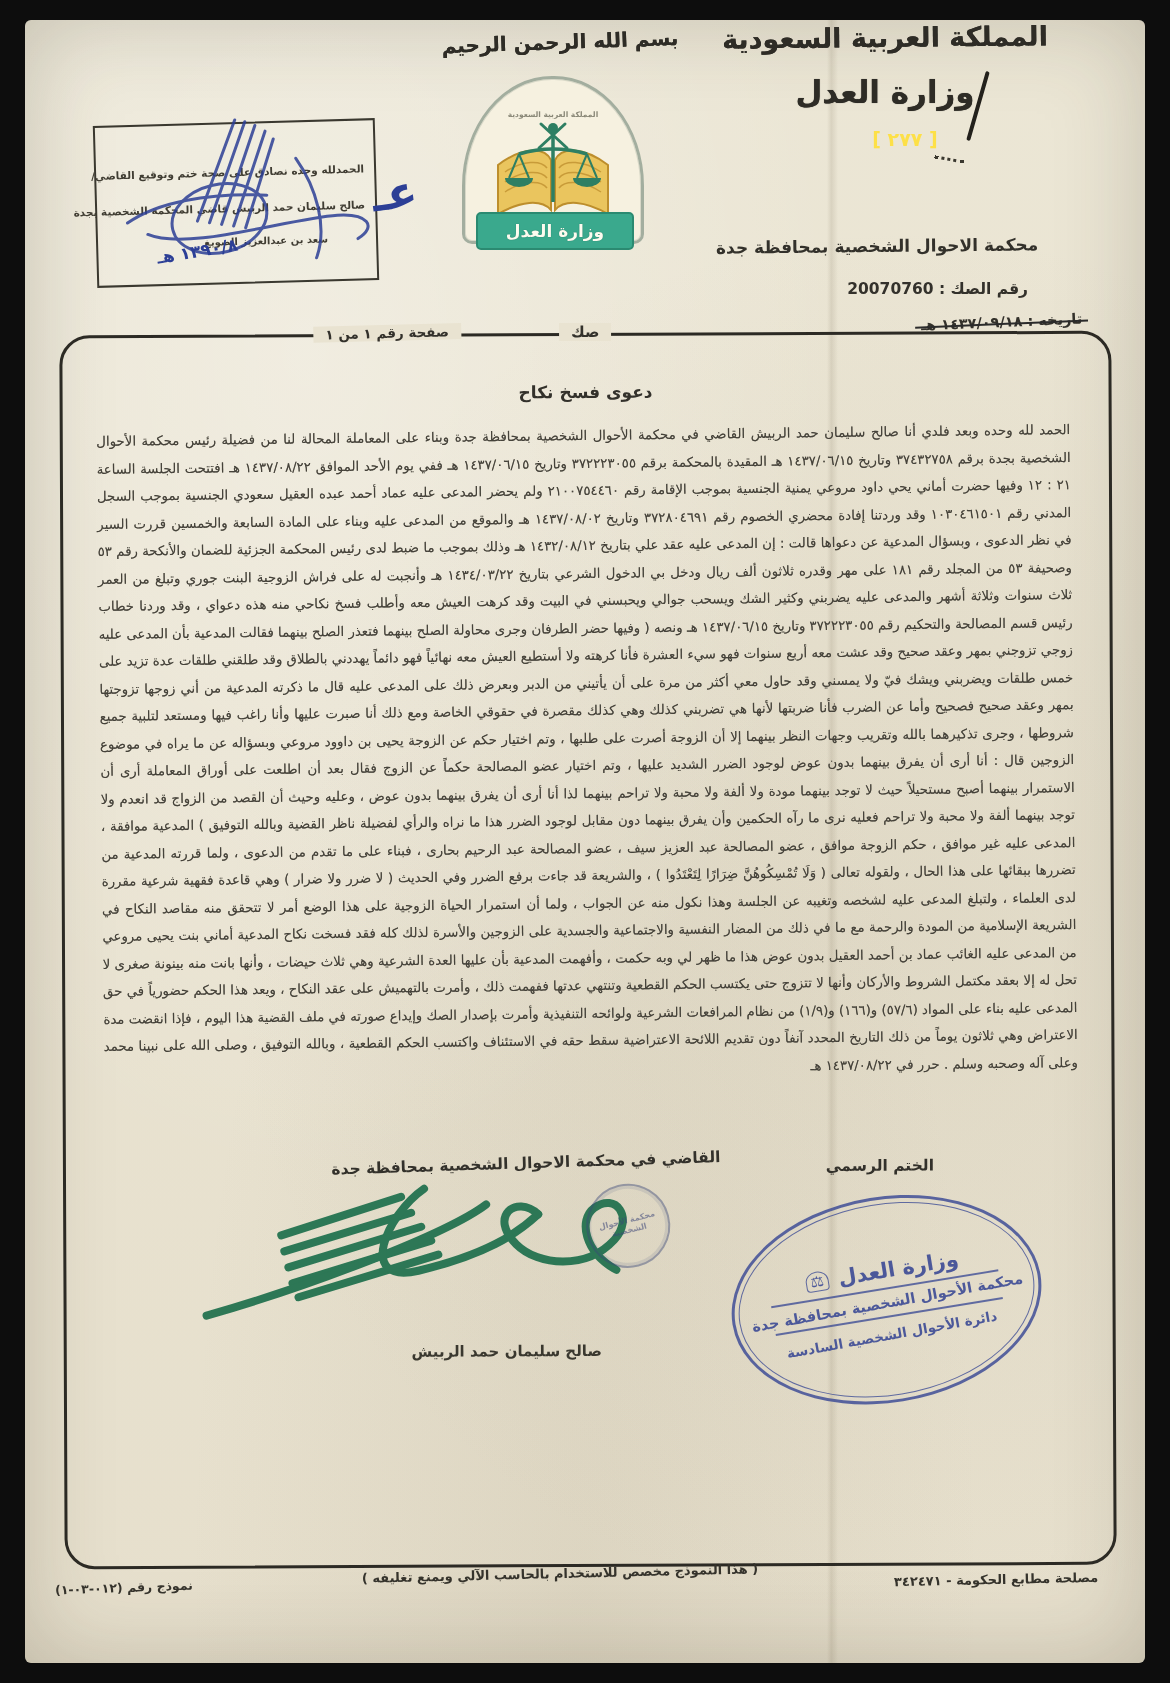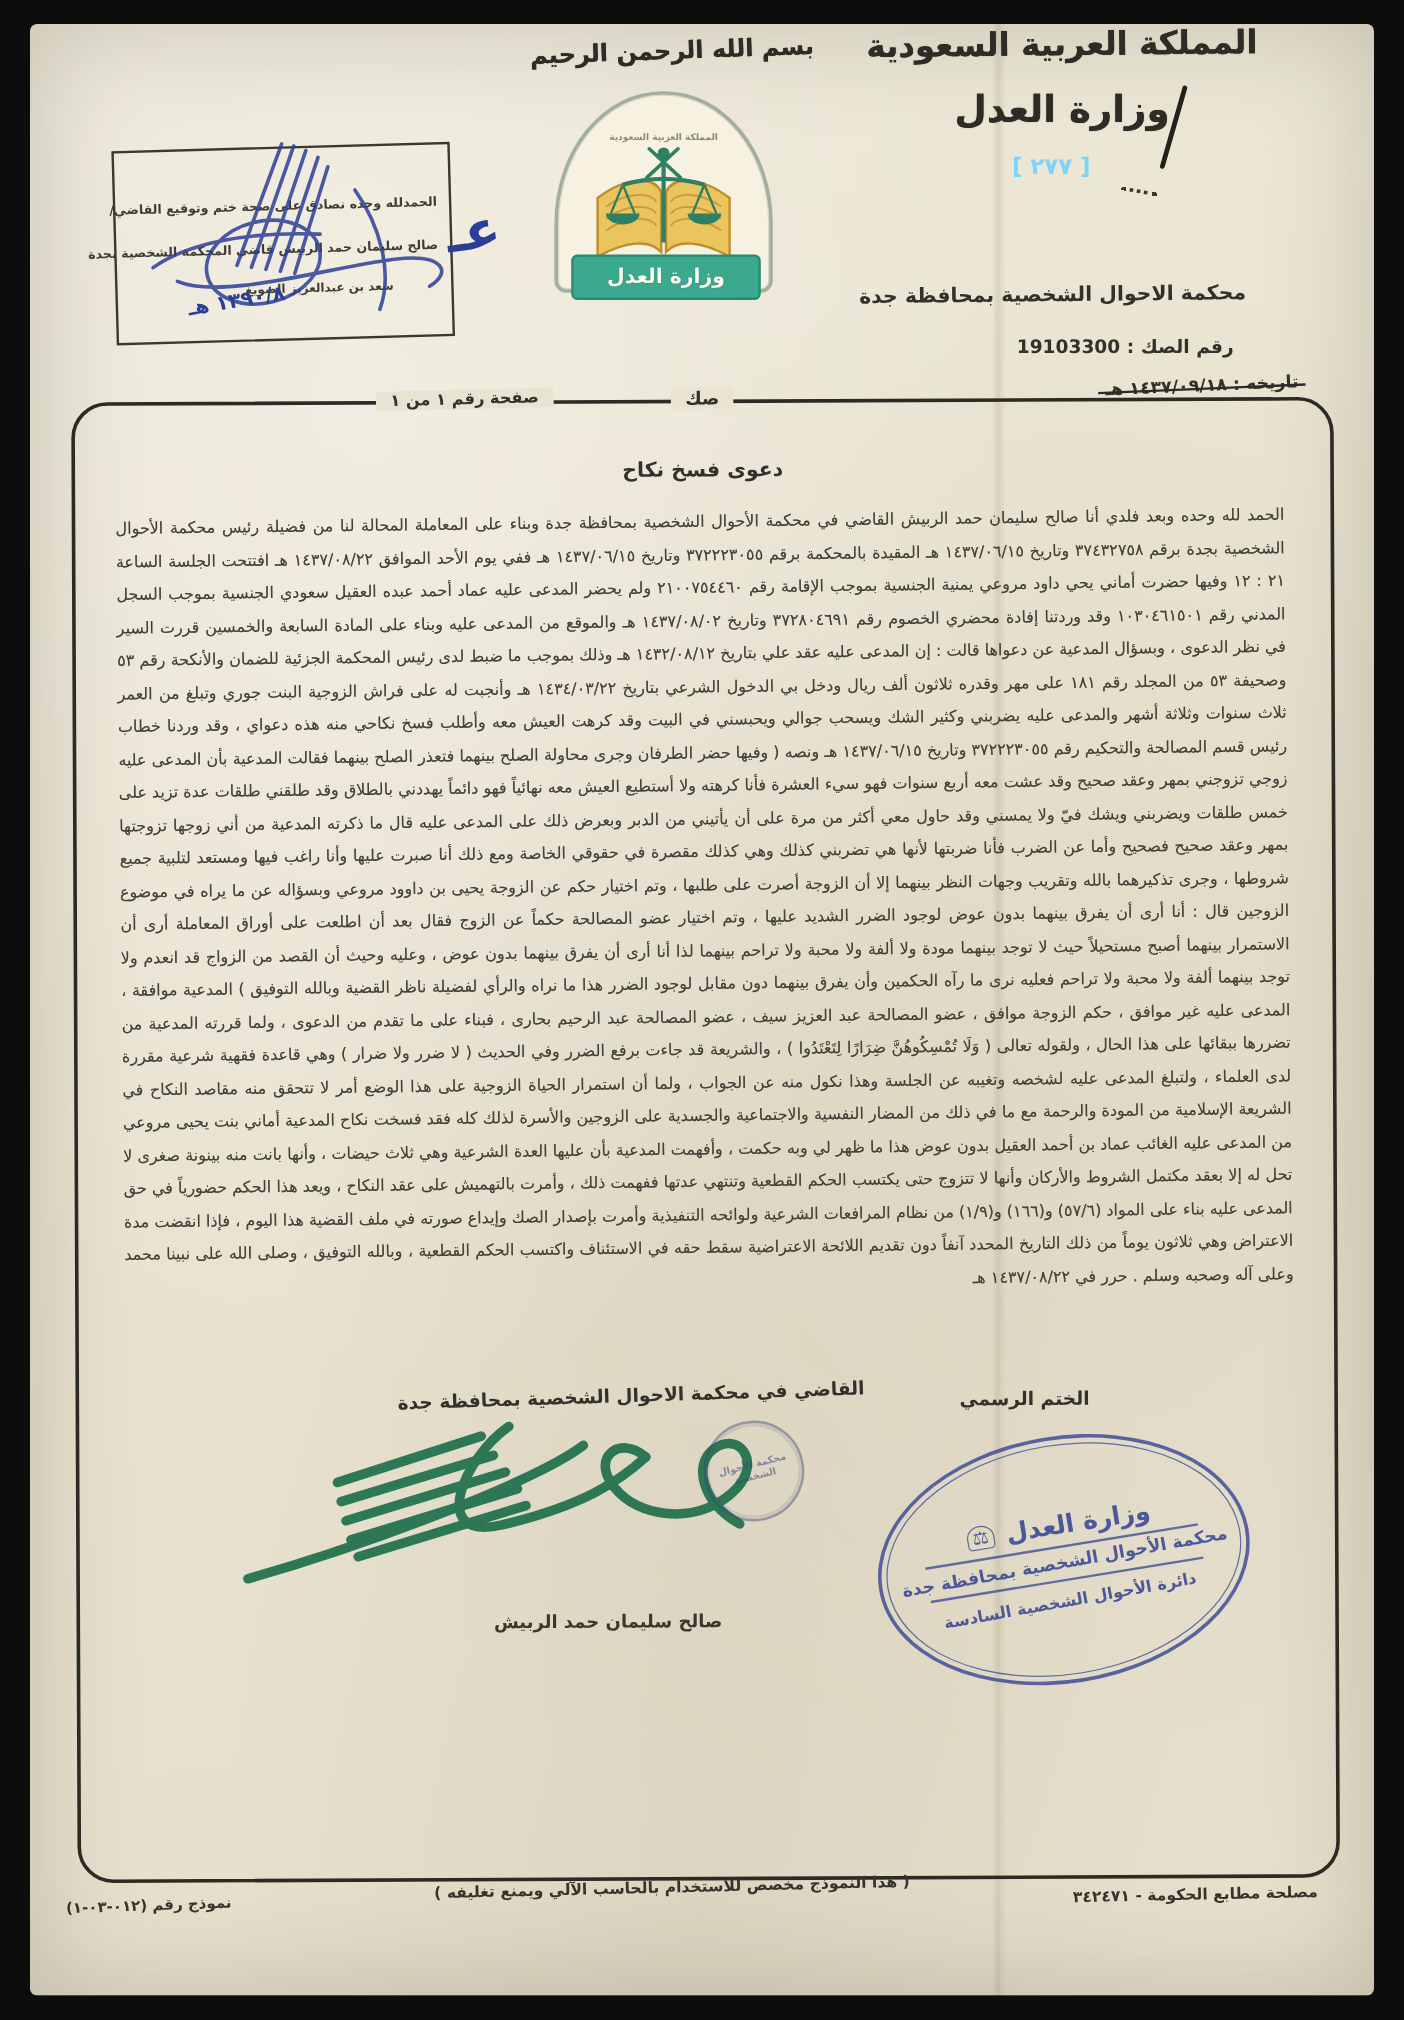--- a/index.html
+++ b/index.html
@@ -22,22 +22,22 @@
     box-shadow:inset 0 0 90px rgba(60,50,30,.22);
   }
   .abs{position:absolute;}
   .rtl{direction:rtl;unicode-bidi:embed;}
   
   .kingdom{right:110px;top:22px;width:350px;text-align:center;
     font-weight:bold;font-size:27px;color:#2e2c26;letter-spacing:-1px;
     text-shadow:0 0 .6px #2e2c26;transform:rotate(-.6deg);}
   .ministry-cal{right:150px;top:74px;width:270px;text-align:center;
     font-weight:bold;font-size:31px;color:#2e2c26;text-shadow:0 0 .7px #2e2c26;}
-  .doc-num{right:204px;top:128px;width:180px;text-align:center;
-    font-weight:bold;font-size:19px;color:#7dd3fc;}
+  .doc-num{right:175px;top:128px;width:180px;text-align:center;
+    font-weight:bold;font-size:19px;color:#fde047;}
   .pen-slash{right:190px;top:70px;width:4px;height:72px;background:#23211c;
     transform:rotate(16deg);border-radius:2px;}
   .pen-dots{right:205px;top:150px;width:30px;height:8px;
     border-bottom:3px dotted #3a382f;transform:rotate(10deg);}
   .court-name{right:132px;top:236px;font-weight:bold;font-size:17px;color:#33312b;transform:rotate(-.6deg);}
   .deed-no{right:142px;top:280px;font-weight:bold;font-size:15.5px;color:#33312b;}
   .deed-date{right:88px;top:314px;font-weight:bold;font-size:14.5px;color:#33312b;
     transform:rotate(-2.4deg);}
   .deed-date .strike{position:absolute;left:-6px;right:-6px;top:54%;height:2px;background:#2b2b2b;}
   
@@ -79,21 +79,21 @@
     font-size:15.5px;color:#33312b;transform:rotate(-1.6deg);}
   .green-sig{left:120px;top:838px;}
   .round-stamp{left:520px;top:848px;width:84px;height:84px;border-radius:50%;
     border:2px solid rgba(58,70,120,.45);
     box-shadow:inset 0 0 0 3px rgba(58,70,120,.12);
     display:flex;align-items:center;justify-content:center;
     color:rgba(58,70,120,.55);font-size:8px;font-weight:bold;text-align:center;
     transform:rotate(-14deg);line-height:10px;padding:6px;box-sizing:border-box;}
   .judge-name{left:280px;top:1006px;width:320px;text-align:center;font-weight:bold;
     font-size:15px;color:#3a382f;}
-  .seal-label{right:204px;top:822px;font-weight:bold;font-size:15.5px;color:#33312b;margin-left:12px;}
+  .seal-label{right:178px;top:822px;font-weight:bold;font-size:15.5px;color:#33312b;margin-left:12px;}
   .oval-stamp{right:70px;top:862px;width:312px;height:206px;transform:rotate(-9deg);color:#46549c;}
   .oval-outer{position:absolute;inset:0;border:3.5px solid rgba(63,77,150,.85);border-radius:50%;}
   .oval-inner{position:absolute;inset:7px;border:1.5px solid rgba(63,77,150,.8);border-radius:50%;
     display:flex;flex-direction:column;align-items:center;justify-content:center;}
   .oval-row{font-weight:bold;text-align:center;color:rgba(63,77,150,.92);}
   .ov-top{font-size:21px;display:flex;align-items:center;gap:10px;margin-top:2px;}
   .ov-glyph{font-size:15px;border:1.5px solid rgba(63,77,150,.8);border-radius:50% 50% 4px 4px;
     padding:2px 4px;line-height:14px;}
   .ov-div{width:78%;height:2px;background:rgba(63,77,150,.8);margin:5px 0;}
   .ov-mid{font-size:14.5px;transform:rotate(-1deg);}
@@ -109,21 +109,21 @@
 
 <div class="page">
   <div class="paper"></div>
 
   <div class="abs kingdom rtl">المملكة العربية السعودية</div>
   <div class="abs ministry-cal rtl">وزارة العدل</div>
   <div class="abs doc-num rtl">[ ٢٧٧ ]</div>
   <div class="abs pen-slash"></div>
   <div class="abs pen-dots"></div>
   <div class="abs court-name rtl">محكمة الاحوال الشخصية بمحافظة جدة</div>
-  <div class="abs deed-no rtl">رقم الصك : 19103300</div>
+  <div class="abs deed-no rtl">رقم الصك : 20070760</div>
   <div class="abs deed-date rtl">
     <span>تاريخه : ١٤٣٧/٠٩/١٨ هـ</span>
     <span class="strike"></span>
   </div>
 
   <div class="abs bismillah rtl">بسم الله الرحمن الرحيم</div>
   <div class="abs emblem">
     <div class="arch"></div>
     <div class="arc-text rtl">المملكة العربية السعودية</div>
     <svg width="140" height="108" viewBox="0 0 140 108">

